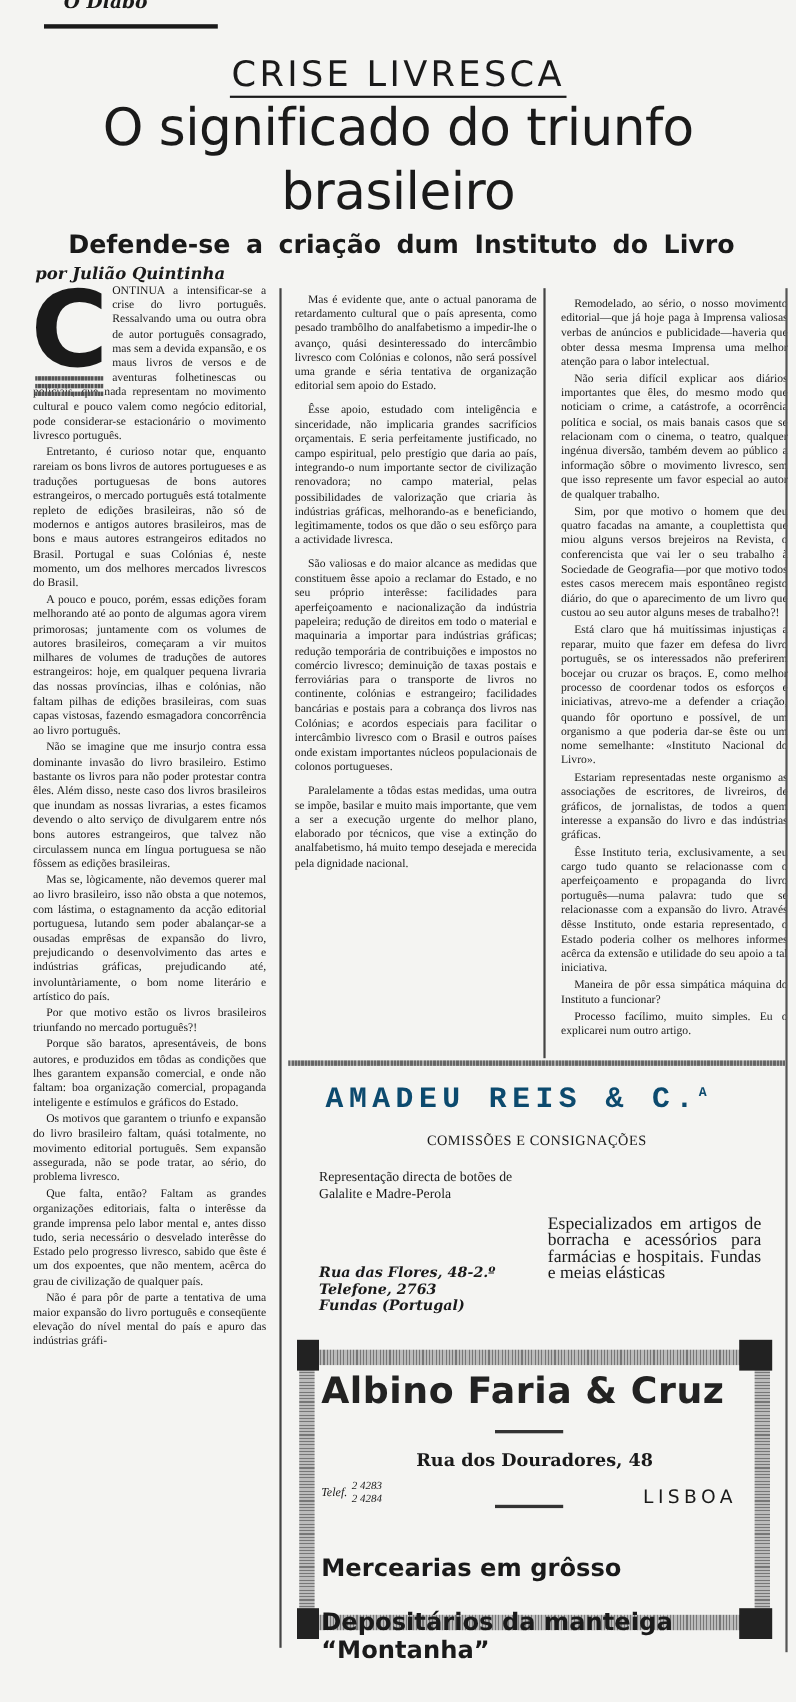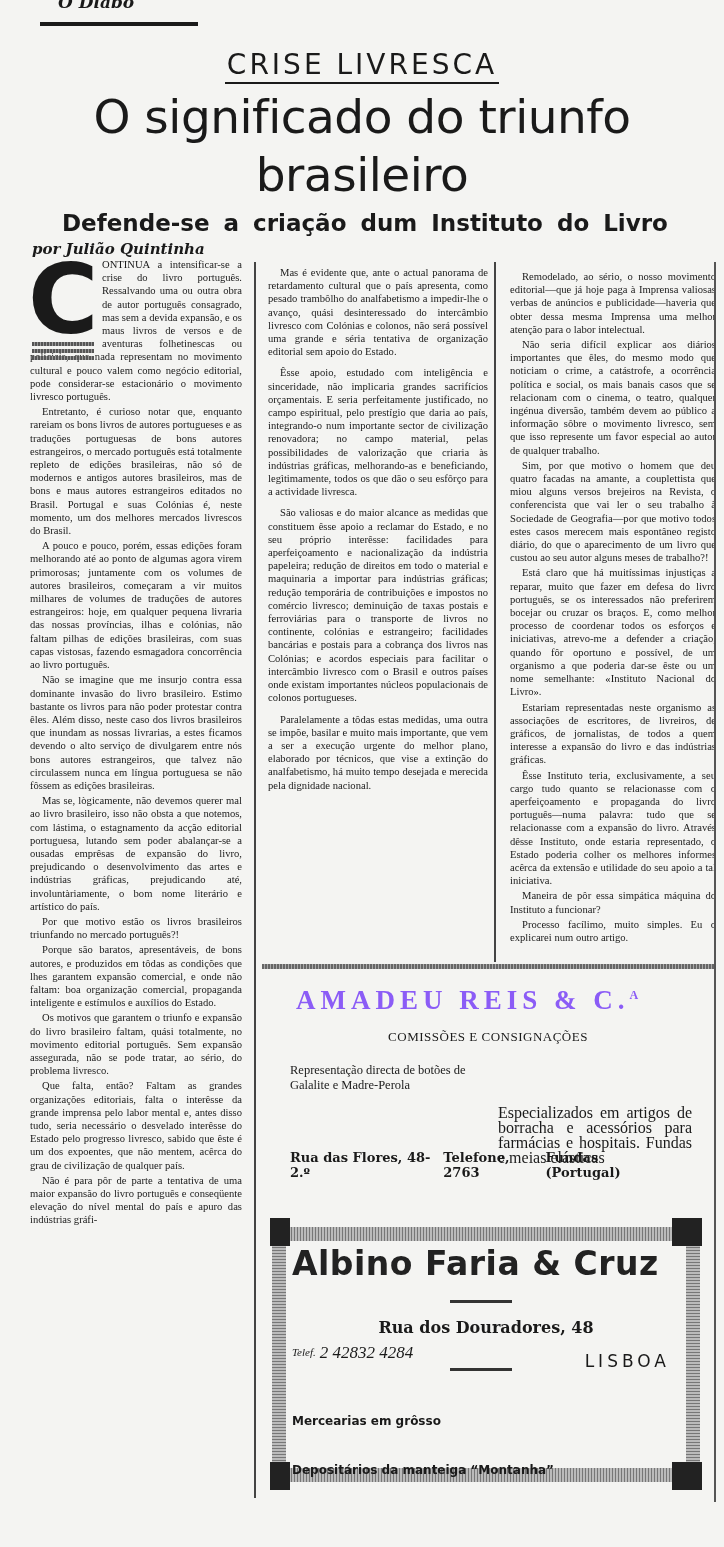--- a/index.html
+++ b/index.html
@@ -1,60 +1,60 @@
 <!DOCTYPE html>
 <html><head>
 <meta charset="utf-8">
 <style>
   html,body{margin:0;padding:0;}
   body{width:724px;height:1547px;background:#f4f4f2;color:#1a1a1a;position:relative;overflow:hidden;font-family:"Liberation Serif","DejaVu Serif",serif;}
   .masthead{position:absolute;left:40px;top:0;width:158px;height:22px;border-bottom:4px solid #1a1a1a;}
   .masthead span{position:absolute;left:18px;top:-8px;font-family:"DejaVu Serif",serif;font-style:italic;font-weight:bold;font-size:17px;}
   .kicker{position:absolute;left:0;width:724px;top:48px;text-align:center;}
-  .kicker span{font-family:"DejaVu Sans",sans-serif;font-size:28px;letter-spacing:3px;border-bottom:2px solid #1a1a1a;padding:0 2px 1px;}
+  .kicker span{font-family:"DejaVu Sans",sans-serif;font-size:32px;letter-spacing:3px;border-bottom:2px solid #1a1a1a;padding:0 2px 1px;}
   .headline{position:absolute;left:0;width:724px;top:88px;text-align:center;font-family:"DejaVu Sans",sans-serif;font-size:47px;line-height:58px;letter-spacing:-0.5px;}
   .subhead{position:absolute;left:62px;top:210px;font-family:"DejaVu Sans",sans-serif;font-weight:bold;font-size:23px;word-spacing:6px;}
   .byline{position:absolute;left:32px;top:240px;font-family:"DejaVu Serif",serif;font-style:italic;font-weight:bold;font-size:15px;}
   .col{position:absolute;font-size:10.6px;line-height:13.2px;text-align:justify;hyphens:auto;}
   .col p{margin:0 0 2px 0;text-indent:12px;}
   .col p.gap{margin-top:8px;}
   #col1{left:30px;top:258px;width:212px;}
   #col2{left:268px;top:258px;width:220px;}
   #col3{left:510px;top:270px;width:206px;}
   .dropcap{float:left;width:70px;height:88px;position:relative;margin:2px 4px 0 -2px;}
   .dropcap .C{font-family:"DejaVu Sans",sans-serif;font-weight:bold;font-size:96px;line-height:80px;position:absolute;left:0;top:0;}
   .dropcap .bars{position:absolute;left:4px;top:82px;width:62px;}
   .dropcap .bars div{height:4px;background:repeating-linear-gradient(90deg,#555 0 2px,#999 2px 3px);margin-bottom:3px;}
   .col p.first{text-indent:0;}
   .vrule{position:absolute;width:2px;background:#444;}
   .hrule{position:absolute;left:262px;top:964px;width:452px;height:5px;background:repeating-linear-gradient(90deg,#666 0 2px,#aaa 2px 3px);}
   .ad1{position:absolute;left:262px;top:975px;width:452px;height:205px;}
-  .ad1 .name{position:absolute;left:34px;top:10px;font-family:Liberation Serif, serif;font-weight:bold;font-size:27px;letter-spacing:5px;color:#8b5cf6;}
+  .ad1 .name{position:absolute;left:34px;top:10px;font-family:Liberation Mono, monospace;font-weight:bold;font-size:27px;letter-spacing:5px;color:#0c4a6e;}
   .ad1 .name sup{font-size:12px;}
   .ad1 .sub{position:absolute;left:0;width:452px;top:54px;text-align:center;font-size:13px;letter-spacing:0.5px;}
   .ad1 .left{position:absolute;left:28px;top:88px;font-size:12.5px;line-height:15px;width:210px;}
   .ad1 .right{position:absolute;left:224px;top:130px;font-size:16px;line-height:15px;width:194px;text-align:justify;margin-left:12px;}
-  .ad1 .addr{position:absolute;left:28px;top:175px;width:382px;font-weight:bold;font-size:13px;display:flex;justify-content:space-between;font-family:"DejaVu Serif",serif;}
+  .ad1 .addr{position:absolute;left:28px;top:175px;width:382px;font-style:italic;font-weight:bold;font-size:13px;display:flex;justify-content:space-between;font-family:"DejaVu Serif",serif;flex-direction:column;}
   .ad2{position:absolute;left:270px;top:1218px;width:432px;height:272px;}
   .ad2 .frame-t,.ad2 .frame-b{position:absolute;left:18px;right:18px;height:14px;background:repeating-linear-gradient(90deg,#777 0 1px,#bbb 1px 3px);}
   .ad2 .frame-t{top:9px;}
   .ad2 .frame-b{bottom:8px;}
   .ad2 .frame-l,.ad2 .frame-r{position:absolute;top:26px;bottom:26px;width:14px;background:repeating-linear-gradient(0deg,#777 0 1px,#bbb 1px 3px);}
   .ad2 .frame-l{left:2px;}
   .ad2 .frame-r{right:2px;}
   .ad2 .corner{position:absolute;width:20px;height:28px;background:#222;}
   .ad2 .c-tl{left:0;top:0;} .ad2 .c-tr{right:0;top:0;width:30px;} .ad2 .c-bl{left:0;bottom:0;} .ad2 .c-br{right:0;bottom:0;width:30px;}
   .ad2 .name{position:absolute;left:22px;top:26px;font-family:"DejaVu Sans",sans-serif;font-weight:bold;font-size:33px;letter-spacing:0.5px;color:#222;}
   .ad2 .rule1,.ad2 .rule2{position:absolute;left:180px;width:62px;height:3px;background:#333;}
   .ad2 .rule1{top:82px;} .ad2 .rule2{top:150px;}
   .ad2 .street{position:absolute;left:0;width:432px;top:100px;text-align:center;font-family:"DejaVu Serif",serif;font-weight:bold;font-size:16px;}
   .ad2 .tel{position:absolute;left:22px;top:128px;font-style:italic;font-size:11px;display:flex;align-items:center;gap:4px;}
-  .ad2 .tel .nums{display:flex;flex-direction:row;line-height:11px;font-size:17px;}
+  .ad2 .tel .nums{display:flex;flex-direction:column;line-height:11px;font-size:10px;}
   .ad2 .city{position:absolute;right:32px;top:133px;font-family:"DejaVu Sans",sans-serif;font-size:17px;letter-spacing:4px;}
-  .ad2 .line1,.ad2 .line2{position:absolute;left:22px;font-family:"DejaVu Sans",sans-serif;font-weight:bold;font-size:12px;}
+  .ad2 .line1,.ad2 .line2{position:absolute;left:22px;font-family:"DejaVu Sans",sans-serif;font-weight:bold;font-size:22px;}
   .ad2 .line1{top:196px;} .ad2 .line2{top:245px;}
   .ad-border{position:absolute;left:714px;top:262px;width:2px;height:1240px;background:#555;}
 </style>
 </head>
 <body>
 
 <div class="masthead">
     <span>O Diabo</span>
   </div>
 
@@ -75,21 +75,21 @@
         <div></div>
         <div></div>
       </div>
   </div>
   <p class="first">ONTINUA a intensificar-se a crise do livro português. Ressalvando uma ou outra obra de autor português consagrado, mas sem a devida expansão, e os maus livros de versos e de aventuras folhetinescas ou policiais, que nada representam no movimento cultural e pouco valem como negócio editorial, pode considerar-se estacionário o movimento livresco português.</p>
   <p>Entretanto, é curioso notar que, enquanto rareiam os bons livros de autores portugueses e as traduções portuguesas de bons autores estrangeiros, o mercado português está totalmente repleto de edições brasileiras, não só de modernos e antigos autores brasileiros, mas de bons e maus autores estrangeiros editados no Brasil. Portugal e suas Colónias é, neste momento, um dos melhores mercados livrescos do Brasil.</p>
   <p>A pouco e pouco, porém, essas edições foram melhorando até ao ponto de algumas agora virem primorosas; juntamente com os volumes de autores brasileiros, começaram a vir muitos milhares de volumes de traduções de autores estrangeiros: hoje, em qualquer pequena livraria das nossas províncias, ilhas e colónias, não faltam pilhas de edições brasileiras, com suas capas vistosas, fazendo esmagadora concorrência ao livro português.</p>
   <p>Não se imagine que me insurjo contra essa dominante invasão do livro brasileiro. Estimo bastante os livros para não poder protestar contra êles. Além disso, neste caso dos livros brasileiros que inundam as nossas livrarias, a estes ficamos devendo o alto serviço de divulgarem entre nós bons autores estrangeiros, que talvez não circulassem nunca em língua portuguesa se não fôssem as edições brasileiras.</p>
   <p>Mas se, lògicamente, não devemos querer mal ao livro brasileiro, isso não obsta a que notemos, com lástima, o estagnamento da acção editorial portuguesa, lutando sem poder abalançar-se a ousadas emprêsas de expansão do livro, prejudicando o desenvolvimento das artes e indústrias gráficas, prejudicando até, involuntàriamente, o bom nome literário e artístico do país.</p>
   <p>Por que motivo estão os livros brasileiros triunfando no mercado português?!</p>
-  <p>Porque são baratos, apresentáveis, de bons autores, e produzidos em tôdas as condições que lhes garantem expansão comercial, e onde não faltam: boa organização comercial, propaganda inteligente e estímulos e auxílios do Estado.</p>
+  <p>Porque são baratos, apresentáveis, de bons autores, e produzidos em tôdas as condições que lhes garantem expansão comercial, e onde não faltam: boa organização comercial, propaganda inteligente e estímulos e gráficos do Estado.</p>
   <p>Os motivos que garantem o triunfo e expansão do livro brasileiro faltam, quási totalmente, no movimento editorial português. Sem expansão assegurada, não se pode tratar, ao sério, do problema livresco.</p>
   <p>Que falta, então? Faltam as grandes organizações editoriais, falta o interêsse da grande imprensa pelo labor mental e, antes disso tudo, seria necessário o desvelado interêsse do Estado pelo progresso livresco, sabido que êste é um dos expoentes, que não mentem, acêrca do grau de civilização de qualquer país.</p>
   <p>Não é para pôr de parte a tentativa de uma maior expansão do livro português e conseqüente elevação do nível mental do país e apuro das indústrias gráfi-</p>
 </div>
 
 <div class="vrule" style="left:254px;top:262px;height:1236px;"></div>
 
 <div class="col" id="col2">
   <p class="gap">Mas é evidente que, ante o actual panorama de retardamento cultural que o país apresenta, como pesado trambôlho do analfabetismo a impedir-lhe o avanço, quási desinteressado do intercâmbio livresco com Colónias e colonos, não será possível uma grande e séria tentativa de organização editorial sem apoio do Estado.</p>
   <p class="gap">Êsse apoio, estudado com inteligência e sinceridade, não implicaria grandes sacrifícios orçamentais. E seria perfeitamente justificado, no campo espiritual, pelo prestígio que daria ao país, integrando-o num importante sector de civilização renovadora; no campo material, pelas possibilidades de valorização que criaria às indústrias gráficas, melhorando-as e beneficiando, legìtimamente, todos os que dão o seu esfôrço para a actividade livresca.</p>

